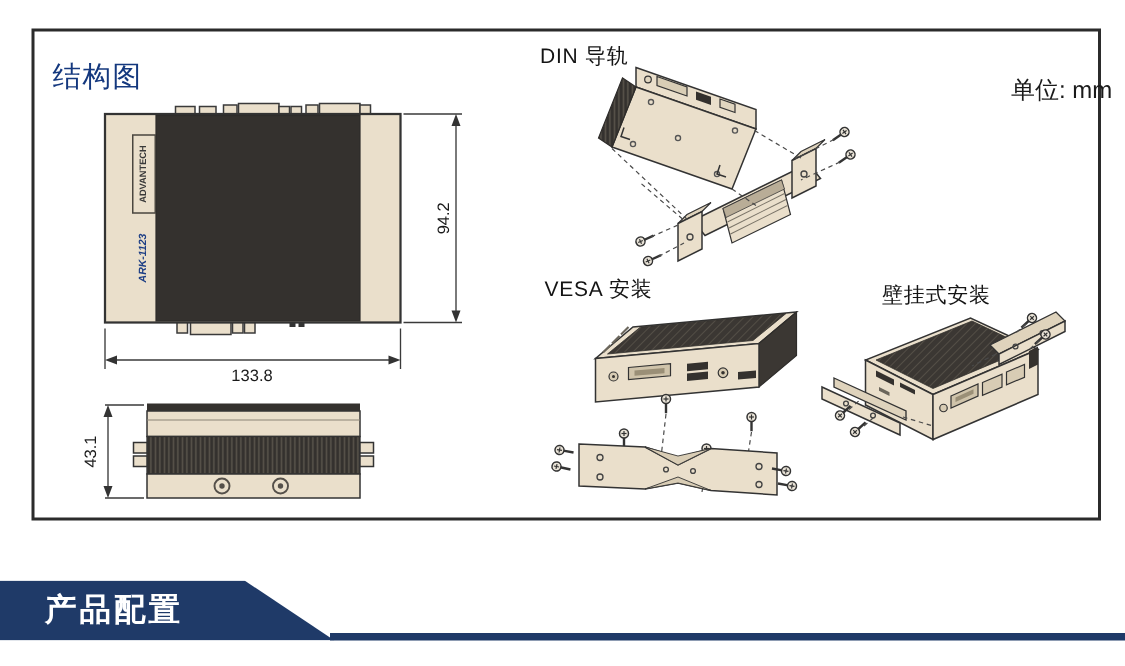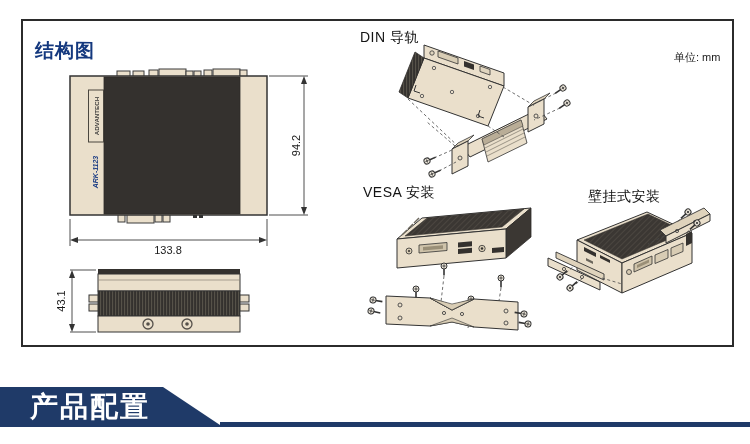--- a/index.html
+++ b/index.html
@@ -1,33 +1,33 @@
 <!DOCTYPE html>
 <html><head>
 <meta charset="utf-8">
 <style>
   html,body{margin:0;padding:0;background:#fff;}
   .canvas{position:relative;width:750px;height:444px;background:#fff;overflow:hidden;
           font-family:"Liberation Sans","DejaVu Sans",sans-serif;}
   .frame{position:absolute;left:21px;top:19px;width:709px;height:324px;
          border:2px solid #2b2b2b;background:#fff;}
-  .page-title{position:absolute;left:35px;top:38px;font-size:19px;font-weight:bold;
+  .page-title{position:absolute;left:35px;top:38px;font-size:19px;font-weight:normal;
               color:#14387E;letter-spacing:1px;}
-  .unit-label{position:absolute;left:674px;top:50px;font-size:11px;color:#1a1a1a;}
+  .unit-label{position:absolute;left:674px;top:50px;font-size:16px;color:#1a1a1a;}
   .sec-label{position:absolute;font-size:14px;color:#141414;letter-spacing:0.5px;}
   #din-label{left:360px;top:29px;}
   #vesa-label{left:363px;top:184px;}
   #wall-label{left:548px;top:188px;margin-left:40px;}
   .drawing-layer{position:absolute;left:0;top:0;width:750px;height:444px;}
   .banner{position:absolute;left:0;top:387px;width:750px;height:40px;}
   .banner-shape{position:absolute;left:0;top:0;width:100%;height:100%;background:#1F3A68;
                 clip-path:polygon(0 0,163px 0,223px 100%,0 100%);}
   .banner-line{position:absolute;left:220px;bottom:0;width:530px;height:5px;background:#1F3A68;}
   .banner-text{position:absolute;left:30px;top:0;height:40px;line-height:40px;color:#ffffff;
-               font-size:28px;font-weight:bold;letter-spacing:2px;}
+               font-size:21px;font-weight:bold;letter-spacing:2px;}
   svg text{font-family:"Liberation Sans","DejaVu Sans",sans-serif;}
 </style>
 </head>
 <body>
 
 <div class="canvas">
 
   <div class="frame"></div>
 
   <div class="page-title">结构图</div>

